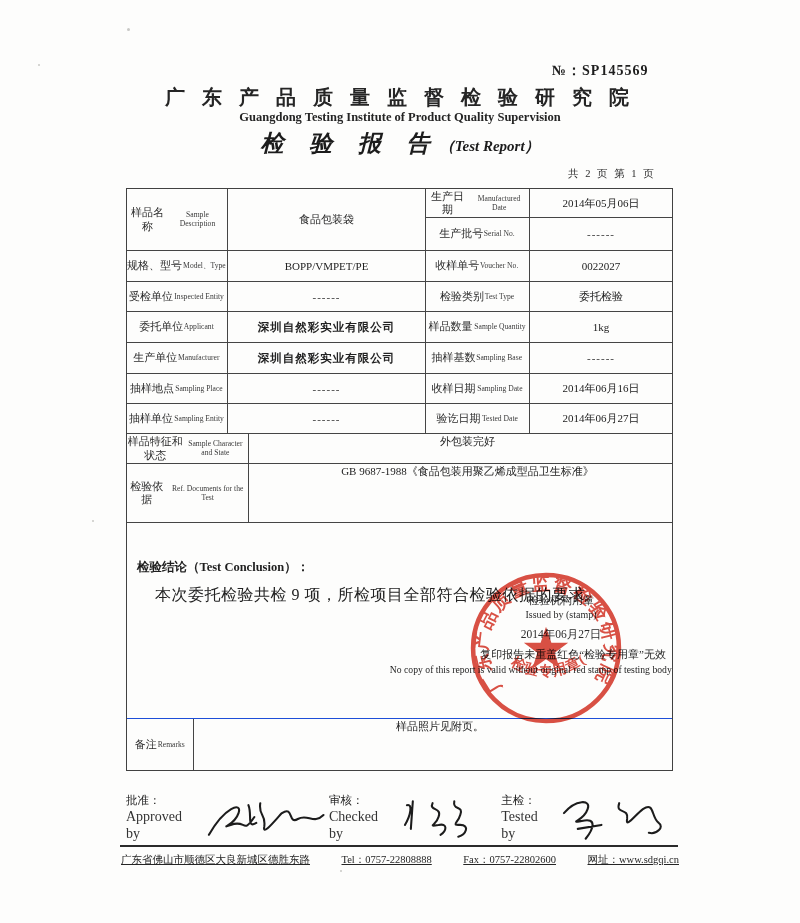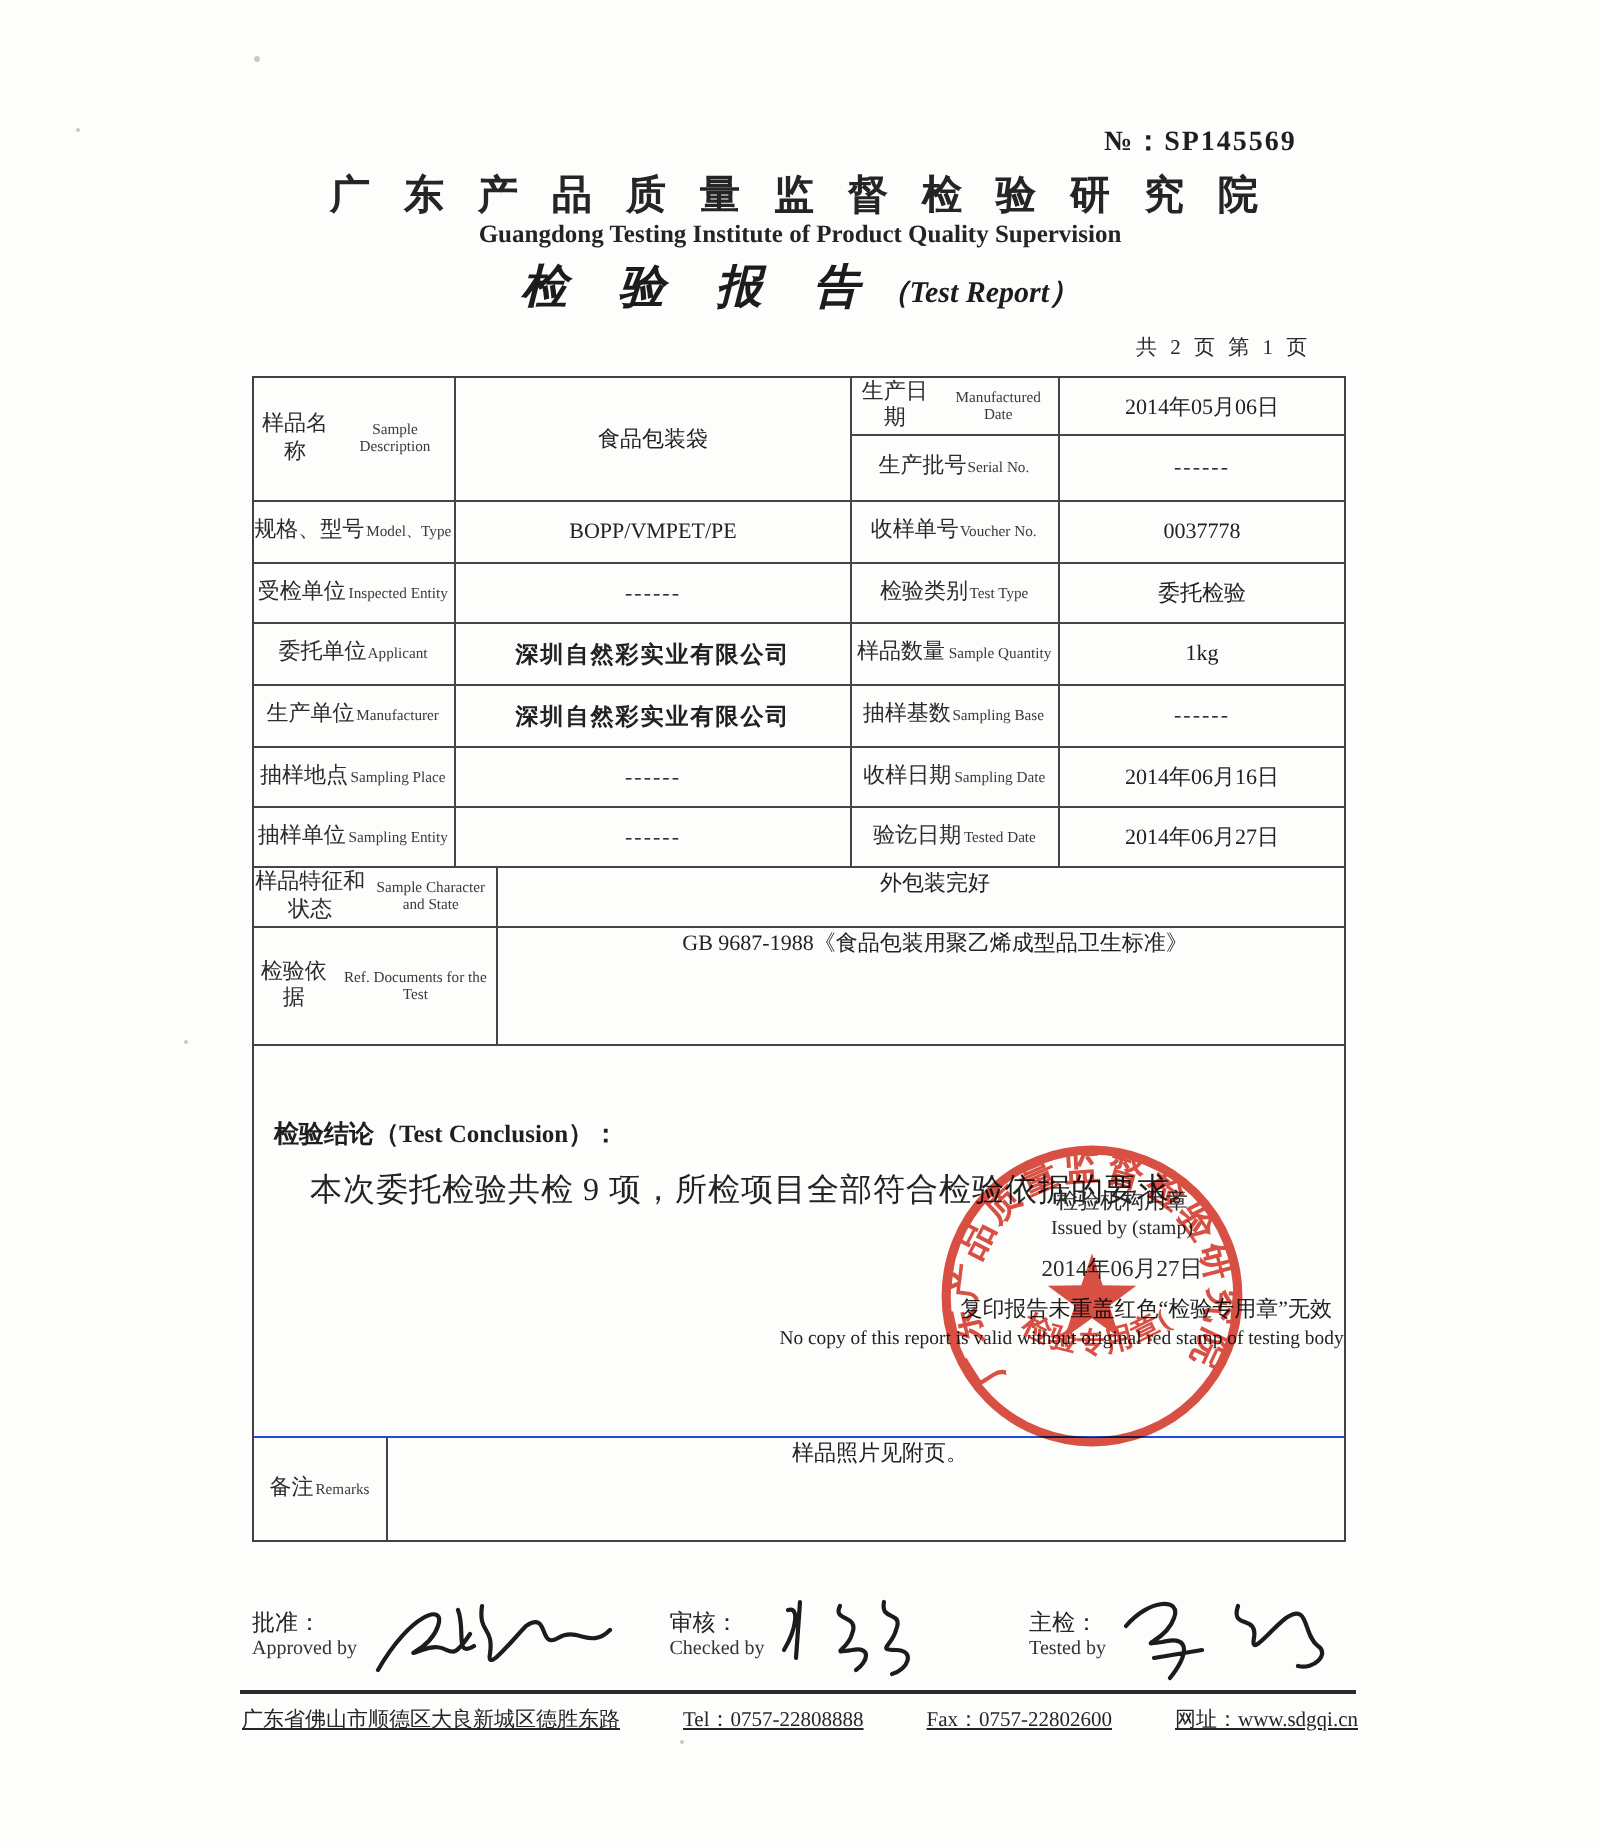--- a/index.html
+++ b/index.html
@@ -54,21 +54,21 @@
   .sec-remarks { display:grid; grid-template-columns:67px 1fr; height:51px; }
   .sec-remarks .cell { border-bottom:none; }
   .sec-remarks .valcell { border-right:none; align-items:flex-start; text-align:right; padding-left:14px; }
 
   
   .sign-row { position:absolute; top:792px; left:126px; width:547px; height:52px;
     display:flex; justify-content:space-between; align-items:center; }
   .sign-group { display:flex; align-items:center; }
   .sign-label { display:flex; flex-direction:column; line-height:1.25; text-align:left; }
   .sign-label .cn { font-size:11.5px; color:#242424; }
-  .sign-label .en { font-size:10px; color:#333; }
+  .sign-label .en { font-size:14px; color:#333; }
   .sig-svg { margin-left:4px; }
 
   
   .footer-rule { position:absolute; top:845px; left:120px; width:558px; height:2px; background:#2b2b2b; }
   .footer-line { position:absolute; top:853px; left:121px; width:558px;
     display:flex; justify-content:space-between; font-size:10.5px; color:#252525; white-space:nowrap;text-decoration:underline; }
 
   .speck { position:absolute; border-radius:50%; background:#c9c9c6; }
 </style>
 </head>
@@ -158,21 +158,21 @@
       </div>
       <div class="cell last-col" style="grid-column:4;grid-row:2">
         <span class="val dash">------</span>
       </div>
 
       <div class="cell" style="grid-column:3;grid-row:3">
         <span class="lbl-cn">收样单号</span>
         <span class="lbl-en">Voucher No.</span>
       </div>
       <div class="cell last-col" style="grid-column:4;grid-row:3">
-        <span class="val">0037778</span>
+        <span class="val">0022027</span>
       </div>
 
       <div class="cell" style="grid-column:3;grid-row:4">
         <span class="lbl-cn">检验类别</span>
         <span class="lbl-en">Test Type</span>
       </div>
       <div class="cell last-col" style="grid-column:4;grid-row:4">
         <span class="val">委托检验</span>
       </div>
 

